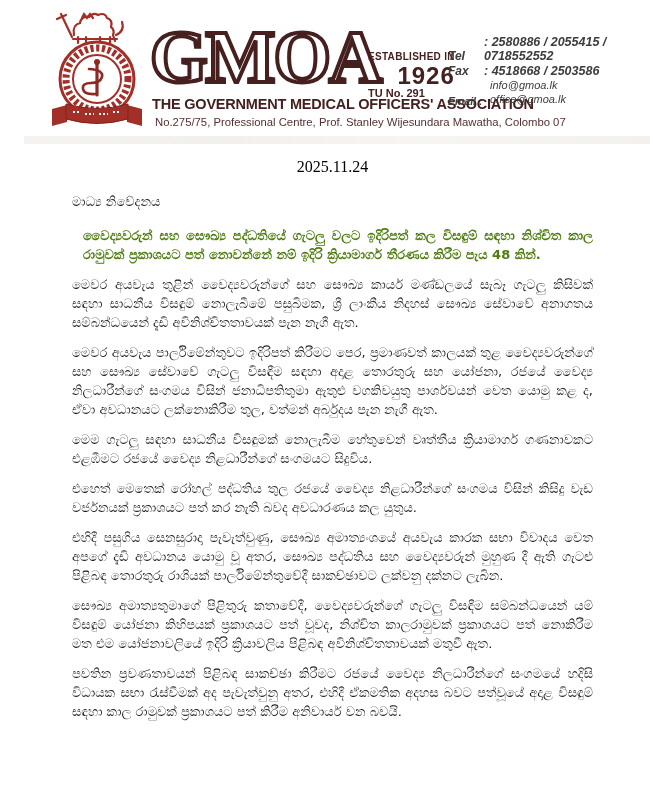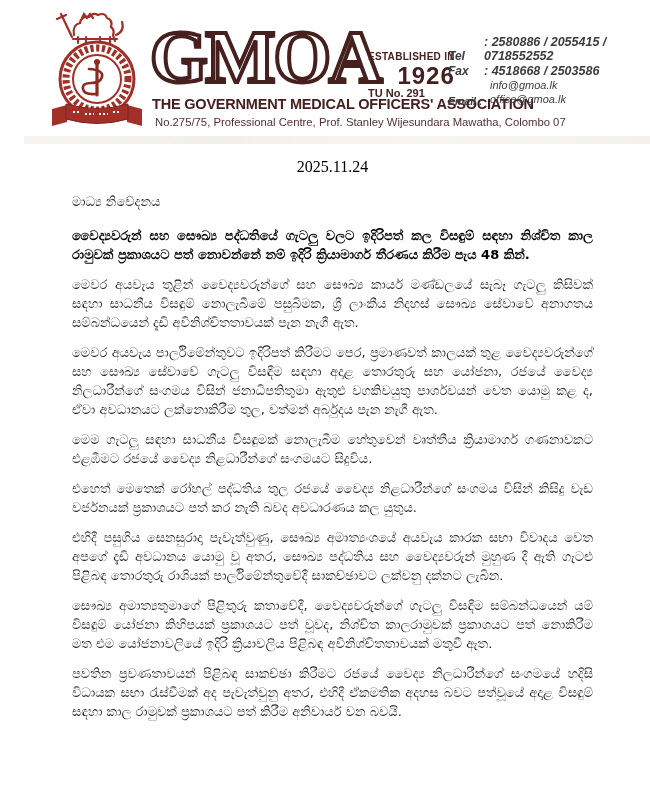--- a/index.html
+++ b/index.html
@@ -41,21 +41,21 @@
   .c-row.big .c-label{font-size:12px;}
   .c-row.small{font-size:10.5px;}
   .c-row.small .c-label{font-size:10.5px;}
   .c-email-vals{font-size:11px;line-height:1.25;padding-left:6px;}
   
   .doc{position:absolute;left:72px;top:152px;width:521px;}
   .doc-date{text-align:center;font-family:"Liberation Serif",serif;
     font-size:16px;color:#000;margin:6px 0 18px 0;}
   .release-label{font-size:13px;margin:0 0 16px 0;color:#222;}
   .doc-heading{font-size:13px;font-weight:bold;line-height:19px;
-    text-align:justify;margin:0 0 11px 0;color:#000000;}
+    text-align:justify;margin:0 0 11px 11px;color:#4d7c0f;}
   .doc p.body-par{font-size:13px;line-height:19px;text-align:justify;
     margin:0 0 11px 0;color:#1c1c1c;}
 </style>
 </head>
 <body>
 
 <div class="page">
 
   <header class="letterhead">
     <div class="scan-strip"></div>

